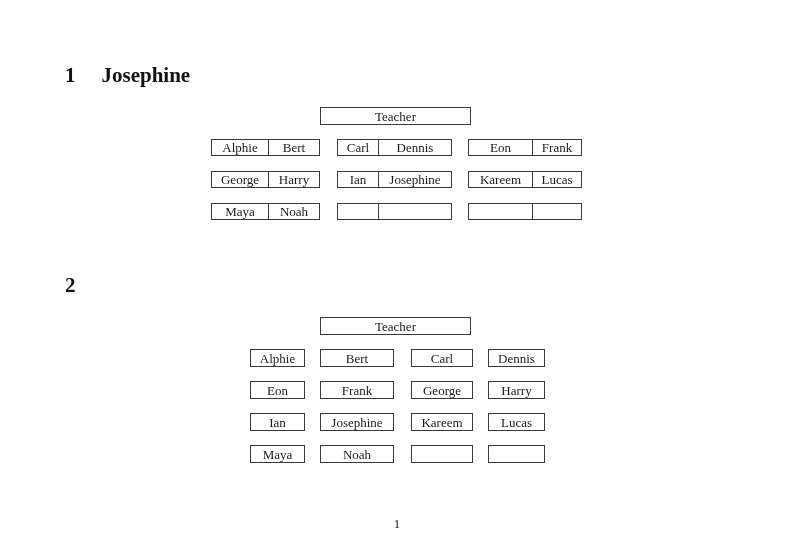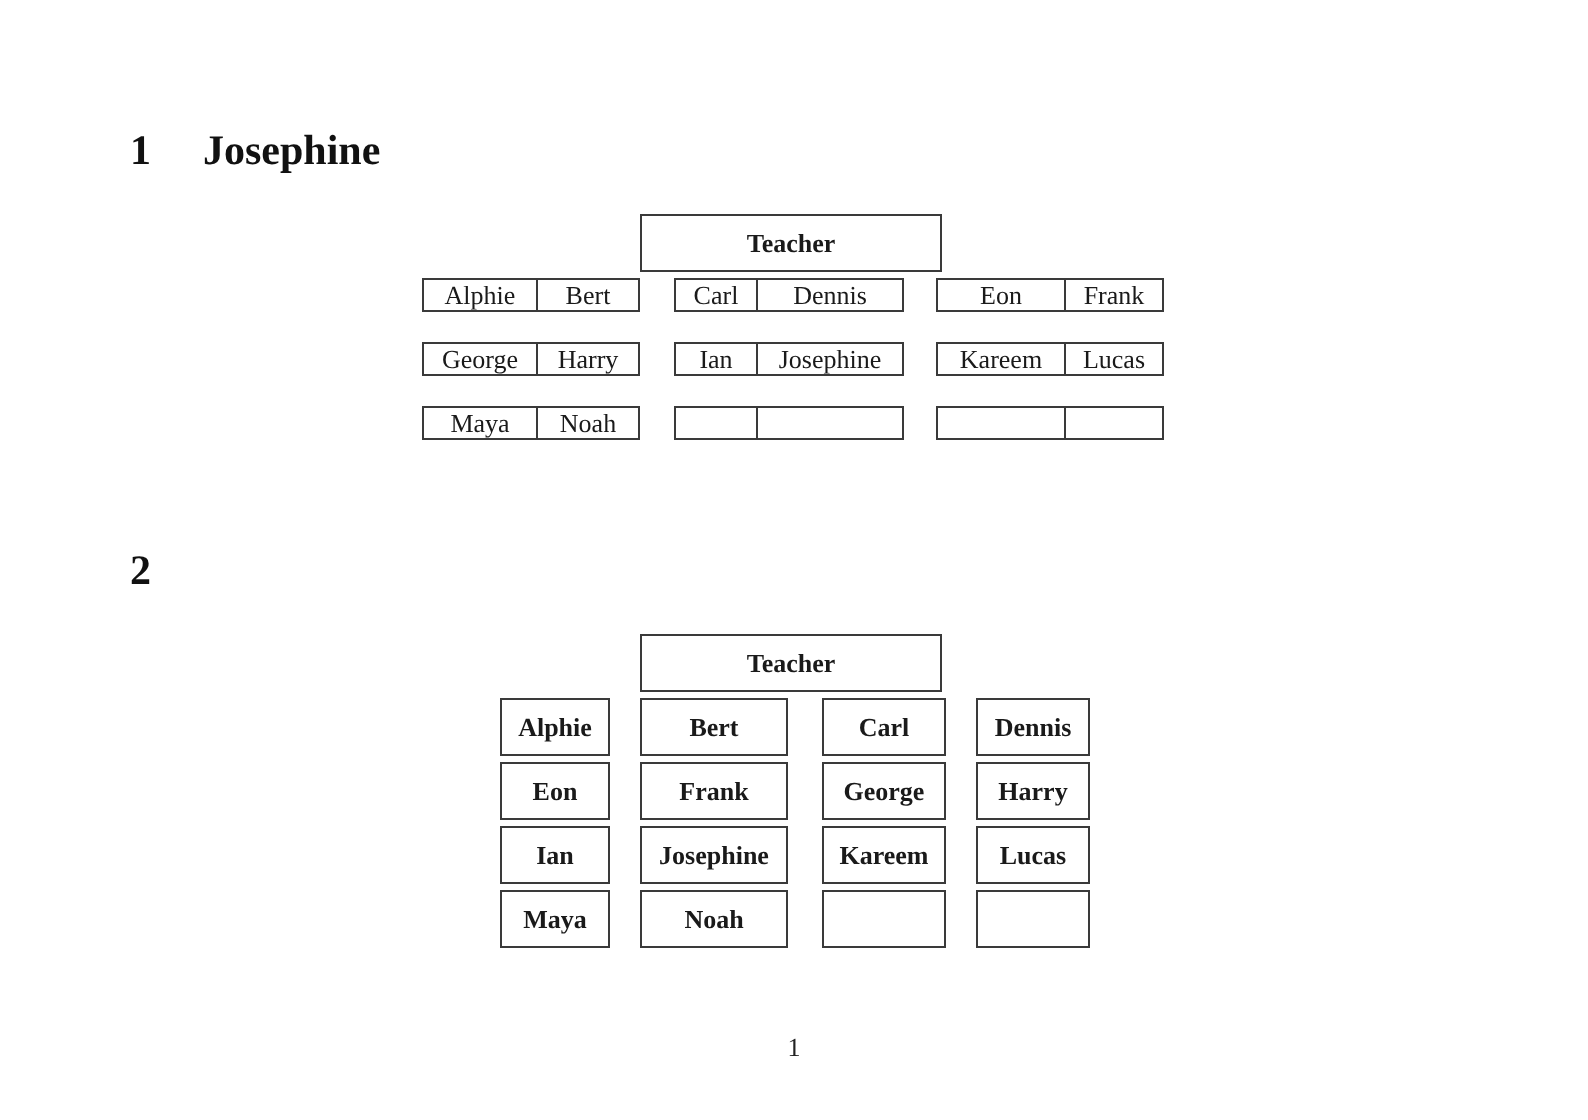--- a/index.html
+++ b/index.html
@@ -11,24 +11,24 @@
 
   
   .heading {
     position:absolute; left:65px; display:flex; gap:26px;
     font-weight:bold; font-size:21px; line-height:24px; color:#111;
     font-family:"Liberation Serif", serif;
   }
 
   
   .box {
-    position:absolute; height:29px; box-sizing:border-box;
+    position:absolute; height:18px; box-sizing:border-box;
     border:1px solid #3a3a3a; background:#fff;
     display:flex; align-items:center; justify-content:center;
-    font-size:13px; line-height:15px;font-weight:bold;
+    font-size:13px; line-height:15px;
   }
 
   
   .pair {
     position:absolute; height:17px; box-sizing:border-box;
     border:1px solid #3a3a3a; background:#fff; display:flex;
   }
   .pair .cell {
     box-sizing:border-box; height:100%;
     display:flex; align-items:center; justify-content:center;

